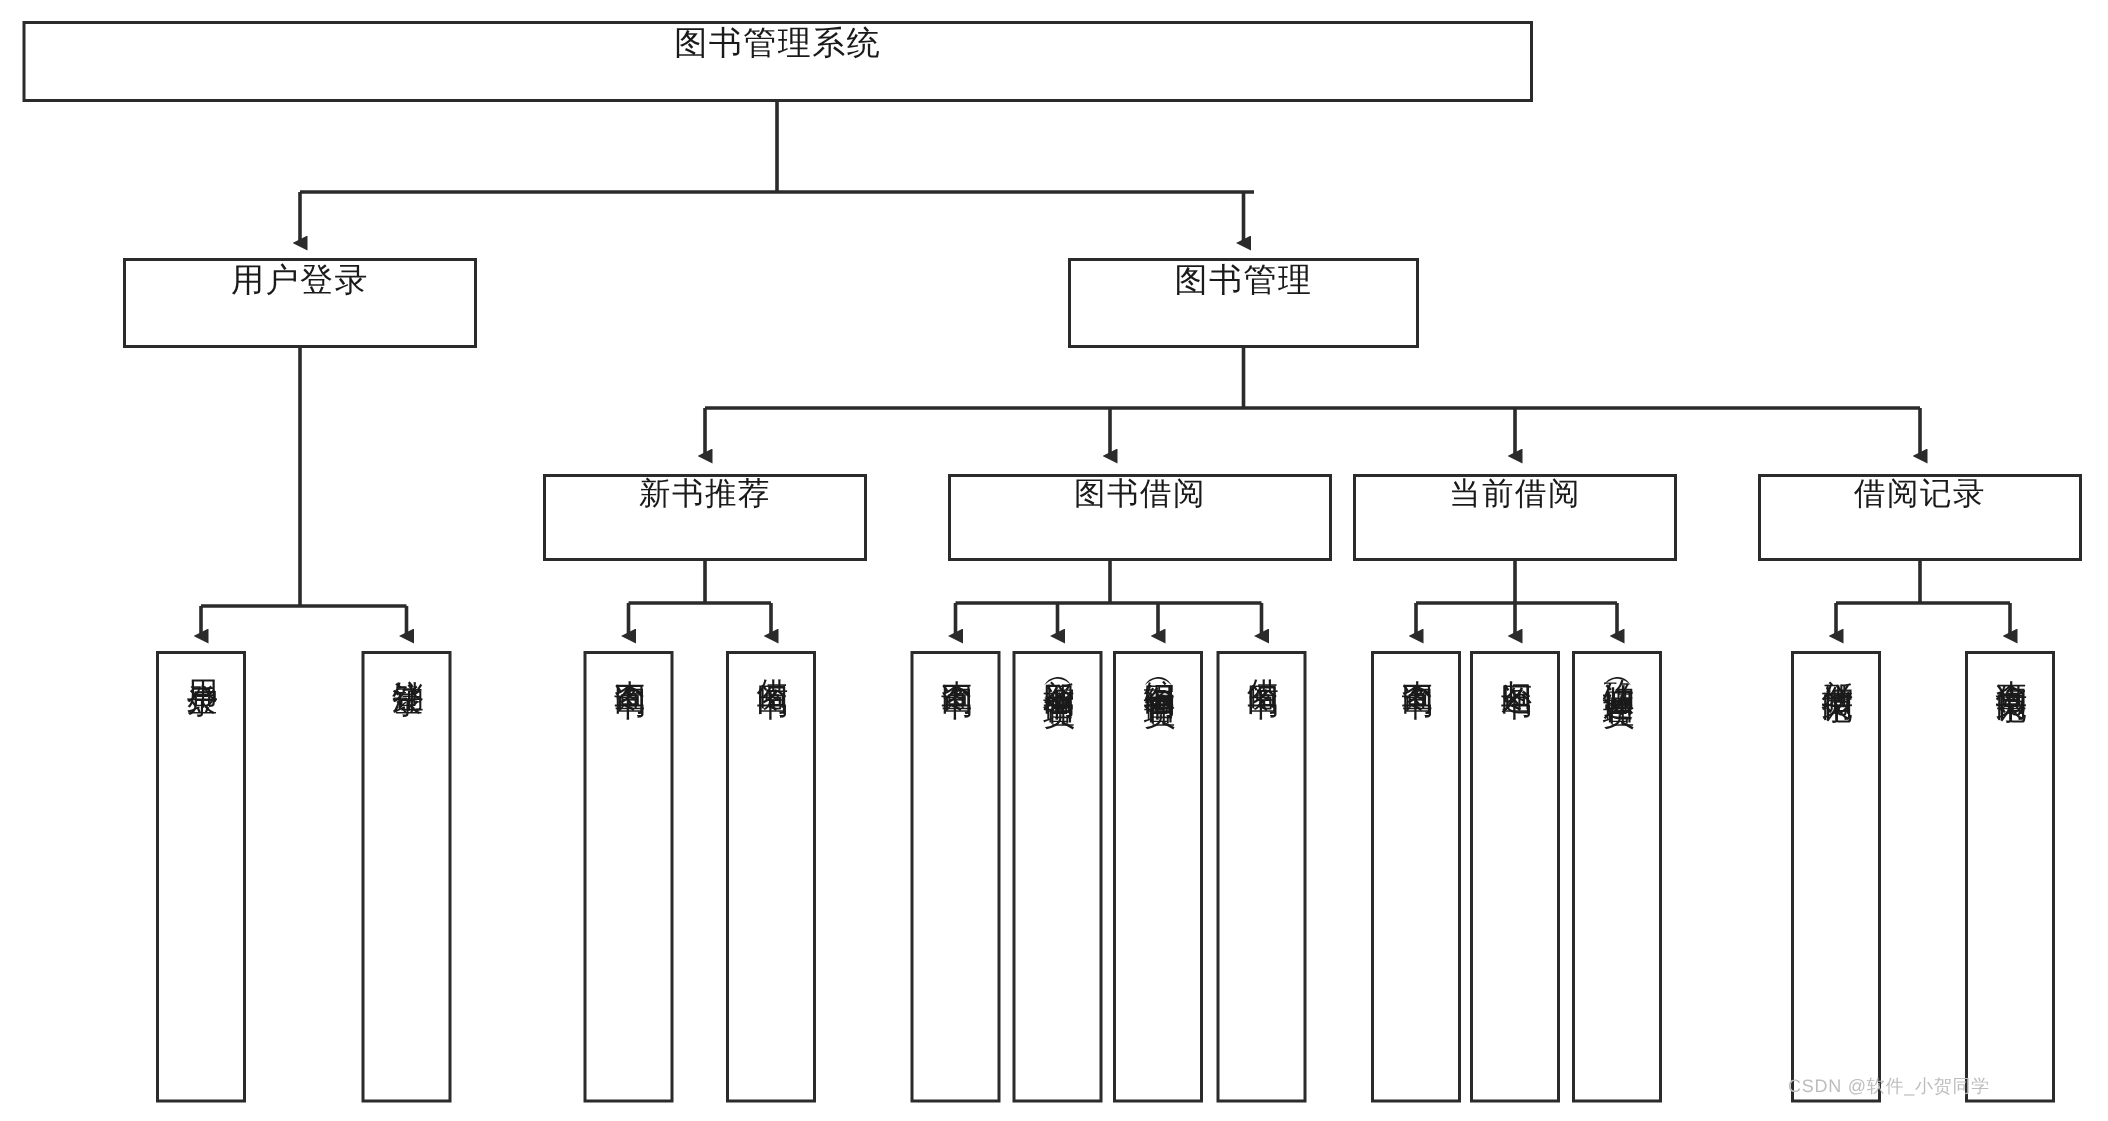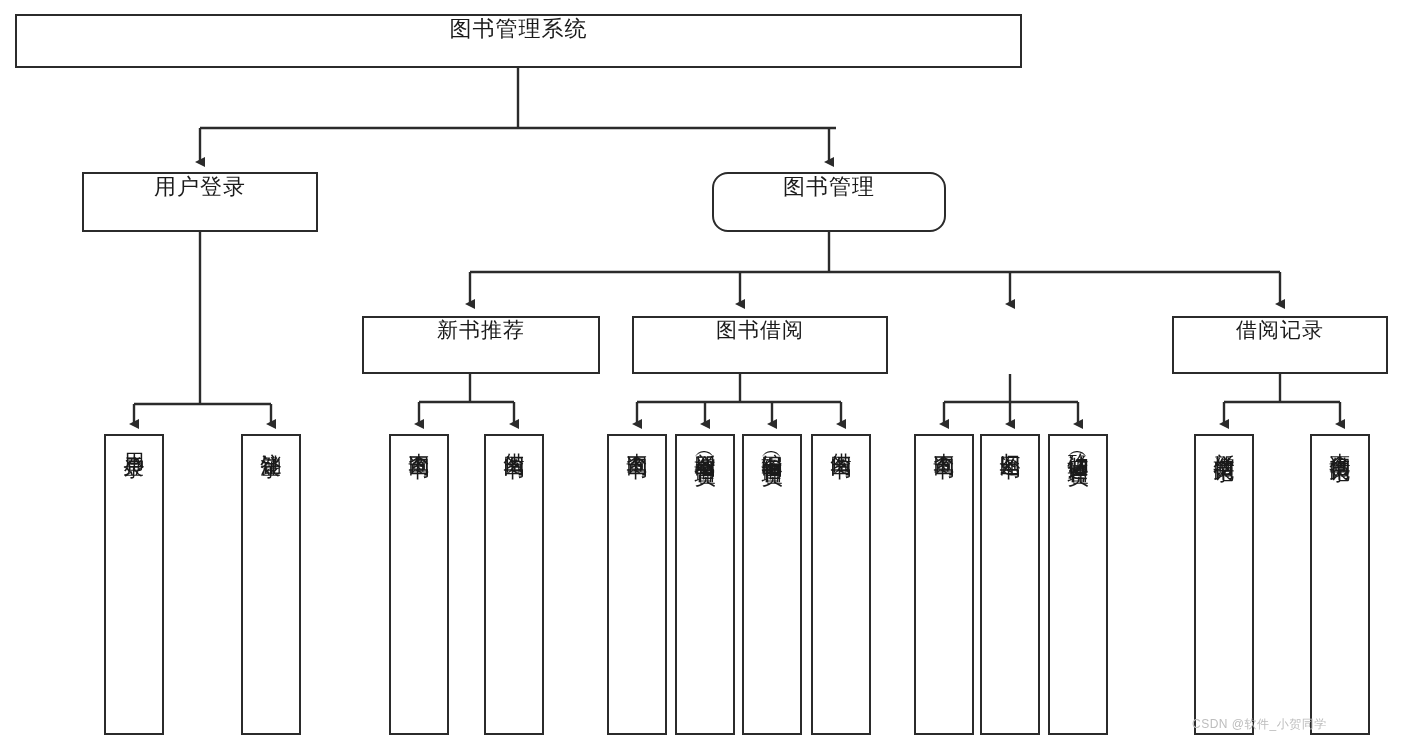--- a/index.html
+++ b/index.html
@@ -118,32 +118,35 @@
   </svg>
 
   <div class="node level-1" style="left:15px; top:14px; width:1007px; height:54px;">
     <span class="node-label">图书管理系统</span>
   </div>
 
   <div class="node level-2" style="left:82px; top:172px; width:236px; height:60px;">
     <span class="node-label">用户登录</span>
   </div>
 
-  <div class="node level-2" style="left:712px; top:172px; width:234px; height:60px;border-radius:16px;">
+  <div class="node level-2" style="left:712px; top:172px; width:234px; height:60px;">
     <span class="node-label">图书管理</span>
   </div>
 
-  <div class="node level-3" style="left:362px; top:316px; width:238px; height:58px;">
+  <div class="node level-3" style="left:362px; top:316px; width:216px; height:58px;">
     <span class="node-label">新书推荐</span>
   </div>
 
   <div class="node level-3" style="left:632px; top:316px; width:256px; height:58px;">
     <span class="node-label">图书借阅</span>
   </div>
 
+  <div class="node level-3" style="left:902px; top:316px; width:216px; height:58px;">
+    <span class="node-label">当前借阅</span>
+  </div>
 
   <div class="node level-3" style="left:1172px; top:316px; width:216px; height:58px;">
     <span class="node-label">借阅记录</span>
   </div>
 
   <div class="node vertical" style="left:104px; top:434px; width:60px; height:301px;">
     <span class="node-label">用户登录</span>
   </div>
 
   <div class="node vertical" style="left:241px; top:434px; width:60px; height:301px;">

